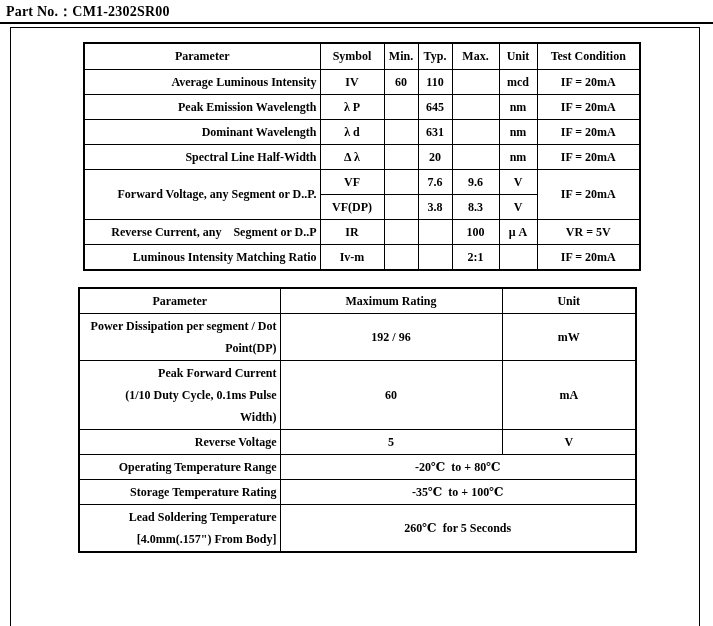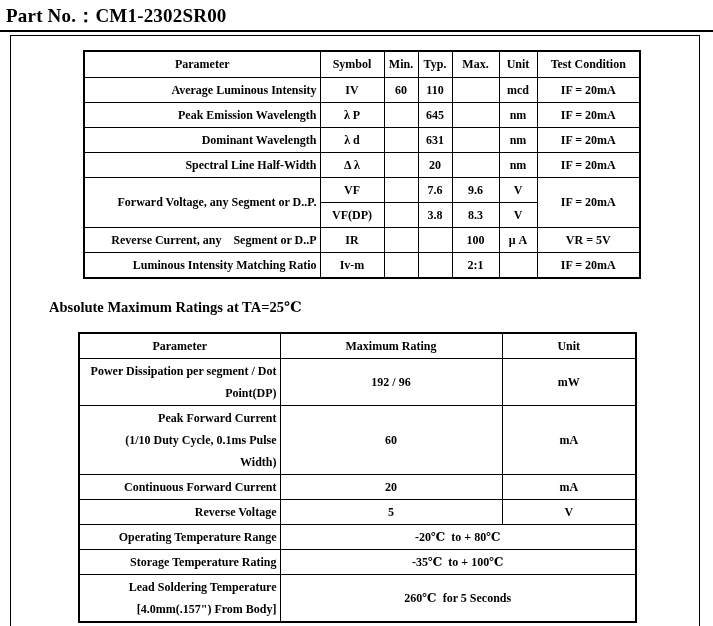--- a/index.html
+++ b/index.html
@@ -6,21 +6,21 @@
   html, body {
     margin: 0; padding: 0;
     width: 713px; height: 626px;
     overflow: hidden;
     background: #ffffff;
     color: #000000;
     font-family: "Liberation Serif", "DejaVu Serif", "DejaVu Sans", serif;
     font-weight: bold;
   }
   .part-no {
-    font-size: 19px;
+    font-size: 14px;
     padding: 3px 0 1px 6px;
     border-bottom: 2px solid #000;
     letter-spacing: 0.2px;
   }
   .outer-box {
     margin: 3px 0 0 10px;
     width: 690px;
     height: 640px;            
     border: 1px solid #000;
   }
@@ -151,21 +151,20 @@
           <td>Iv-m</td>
           <td></td>
           <td></td>
           <td>2:1</td>
           <td></td>
           <td>IF = 20mA</td>
         </tr>
       </tbody>
   </table>
 
-  <div class="sec-title-2">Absolute Maximum Ratings at TA=25℃</div>
 
   <table class="t2" id="t2">
     <colgroup>
       <col style="width:201px">
         <col style="width:222px">
         <col style="width:134px">
     </colgroup>
     <thead>
         <tr>
           <th>Parameter</th>
@@ -180,25 +179,20 @@
           <td>192 / 96</td>
           <td>mW</td>
         </tr>
         <tr>
           <td class="al">Peak Forward Current
 (1/10 Duty Cycle, 0.1ms Pulse Width)</td>
           <td>60</td>
           <td>mA</td>
         </tr>
         <tr>
-          <td class="al">Continuous Forward Current</td>
-          <td>20</td>
-          <td>mA</td>
-        </tr>
-        <tr>
           <td class="al">Reverse Voltage</td>
           <td>5</td>
           <td>V</td>
         </tr>
         <tr>
           <td class="al">Operating Temperature Range</td>
           <td colspan="2">-20℃&nbsp; to + 80℃</td>
         </tr>
         <tr>
           <td class="al">Storage Temperature Rating</td>

